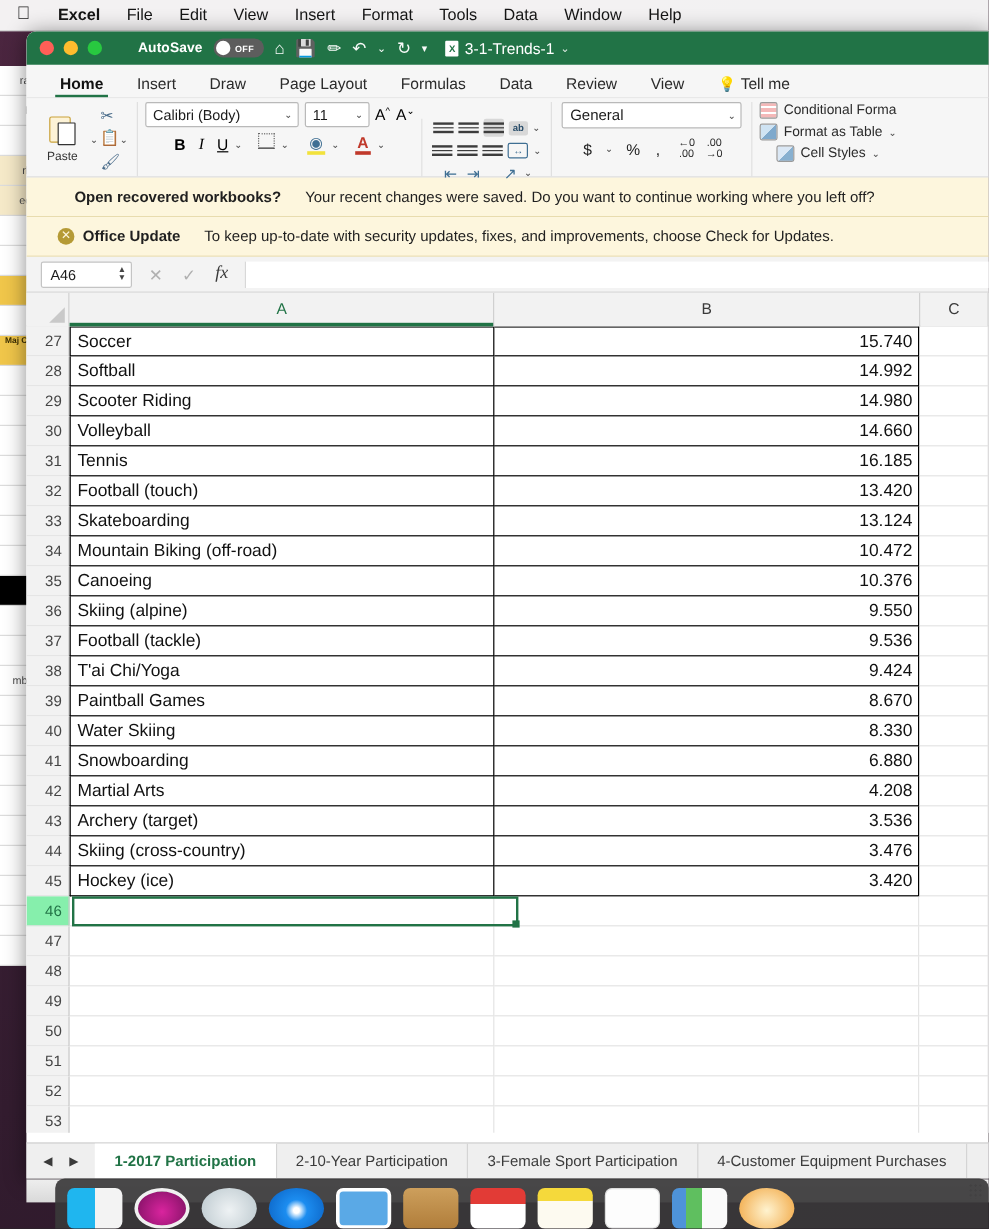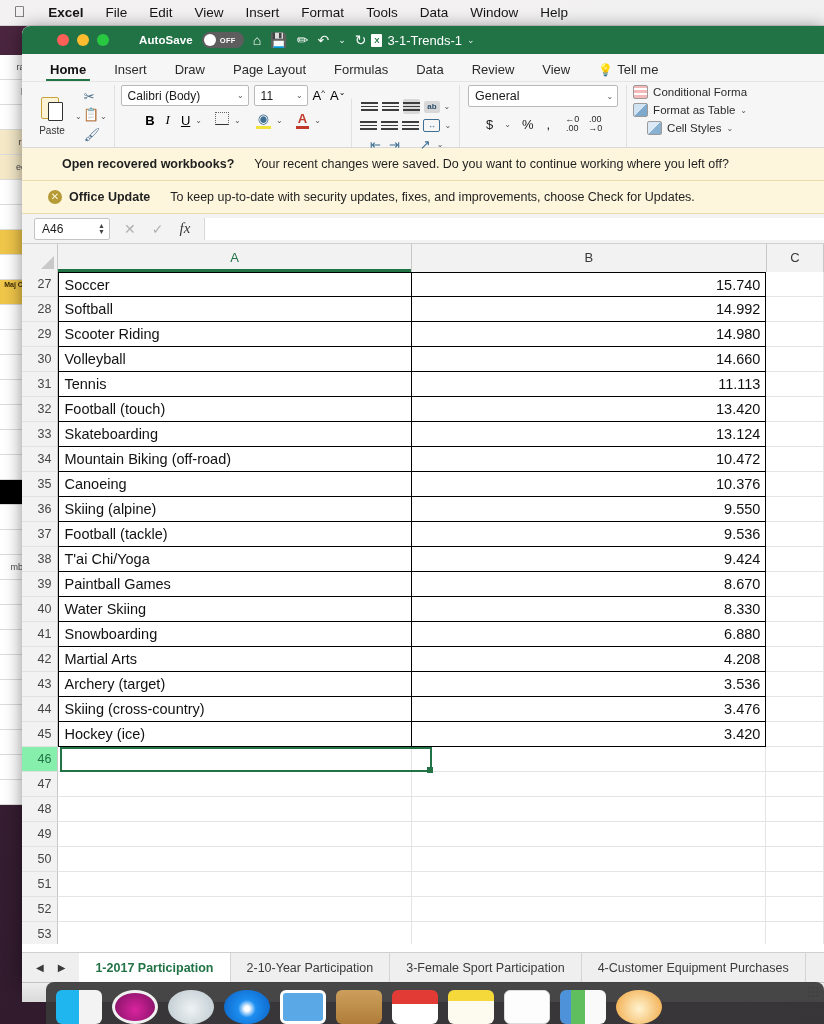--- a/index.html
+++ b/index.html
@@ -50,21 +50,20 @@
     border-top-left-radius: 8px;
     box-shadow: 0 2px 18px rgba(0,0,0,0.45);
     overflow: hidden;
   }
 
   
   .titlebar {
     height: 28px; background: #217346; position: relative;
     display: flex; align-items: center;
     border-top-left-radius: 8px;
-    padding-left: 24px;
   }
   .traffic { display: flex; gap: 8px; padding-left: 11px; align-items: center; }
   .dot { width: 12px; height: 12px; border-radius: 50%; display:block; }
   .dot.red { background: #ff5f57; }
   .dot.yellow { background: #febc2e; }
   .dot.green { background: #28c840; }
 
   .qat { display: flex; align-items: center; gap: 9px; margin-left: 30px; }
   .autosave-label { color: #fff; font-size: 11.5px; font-weight: bold; letter-spacing: .1px;}
   .toggle {
@@ -557,21 +556,21 @@
           </div>
           <div class="grow data">
             <div class="rowh">30</div>
             <div class="cell a">Volleyball</div>
             <div class="cell b">14.660</div>
             <div class="cell c"></div>
           </div>
           <div class="grow data">
             <div class="rowh">31</div>
             <div class="cell a">Tennis</div>
-            <div class="cell b">11.113</div>
+            <div class="cell b">16.185</div>
             <div class="cell c"></div>
           </div>
           <div class="grow data">
             <div class="rowh">32</div>
             <div class="cell a">Football (touch)</div>
             <div class="cell b">13.420</div>
             <div class="cell c"></div>
           </div>
           <div class="grow data">
             <div class="rowh">33</div>

